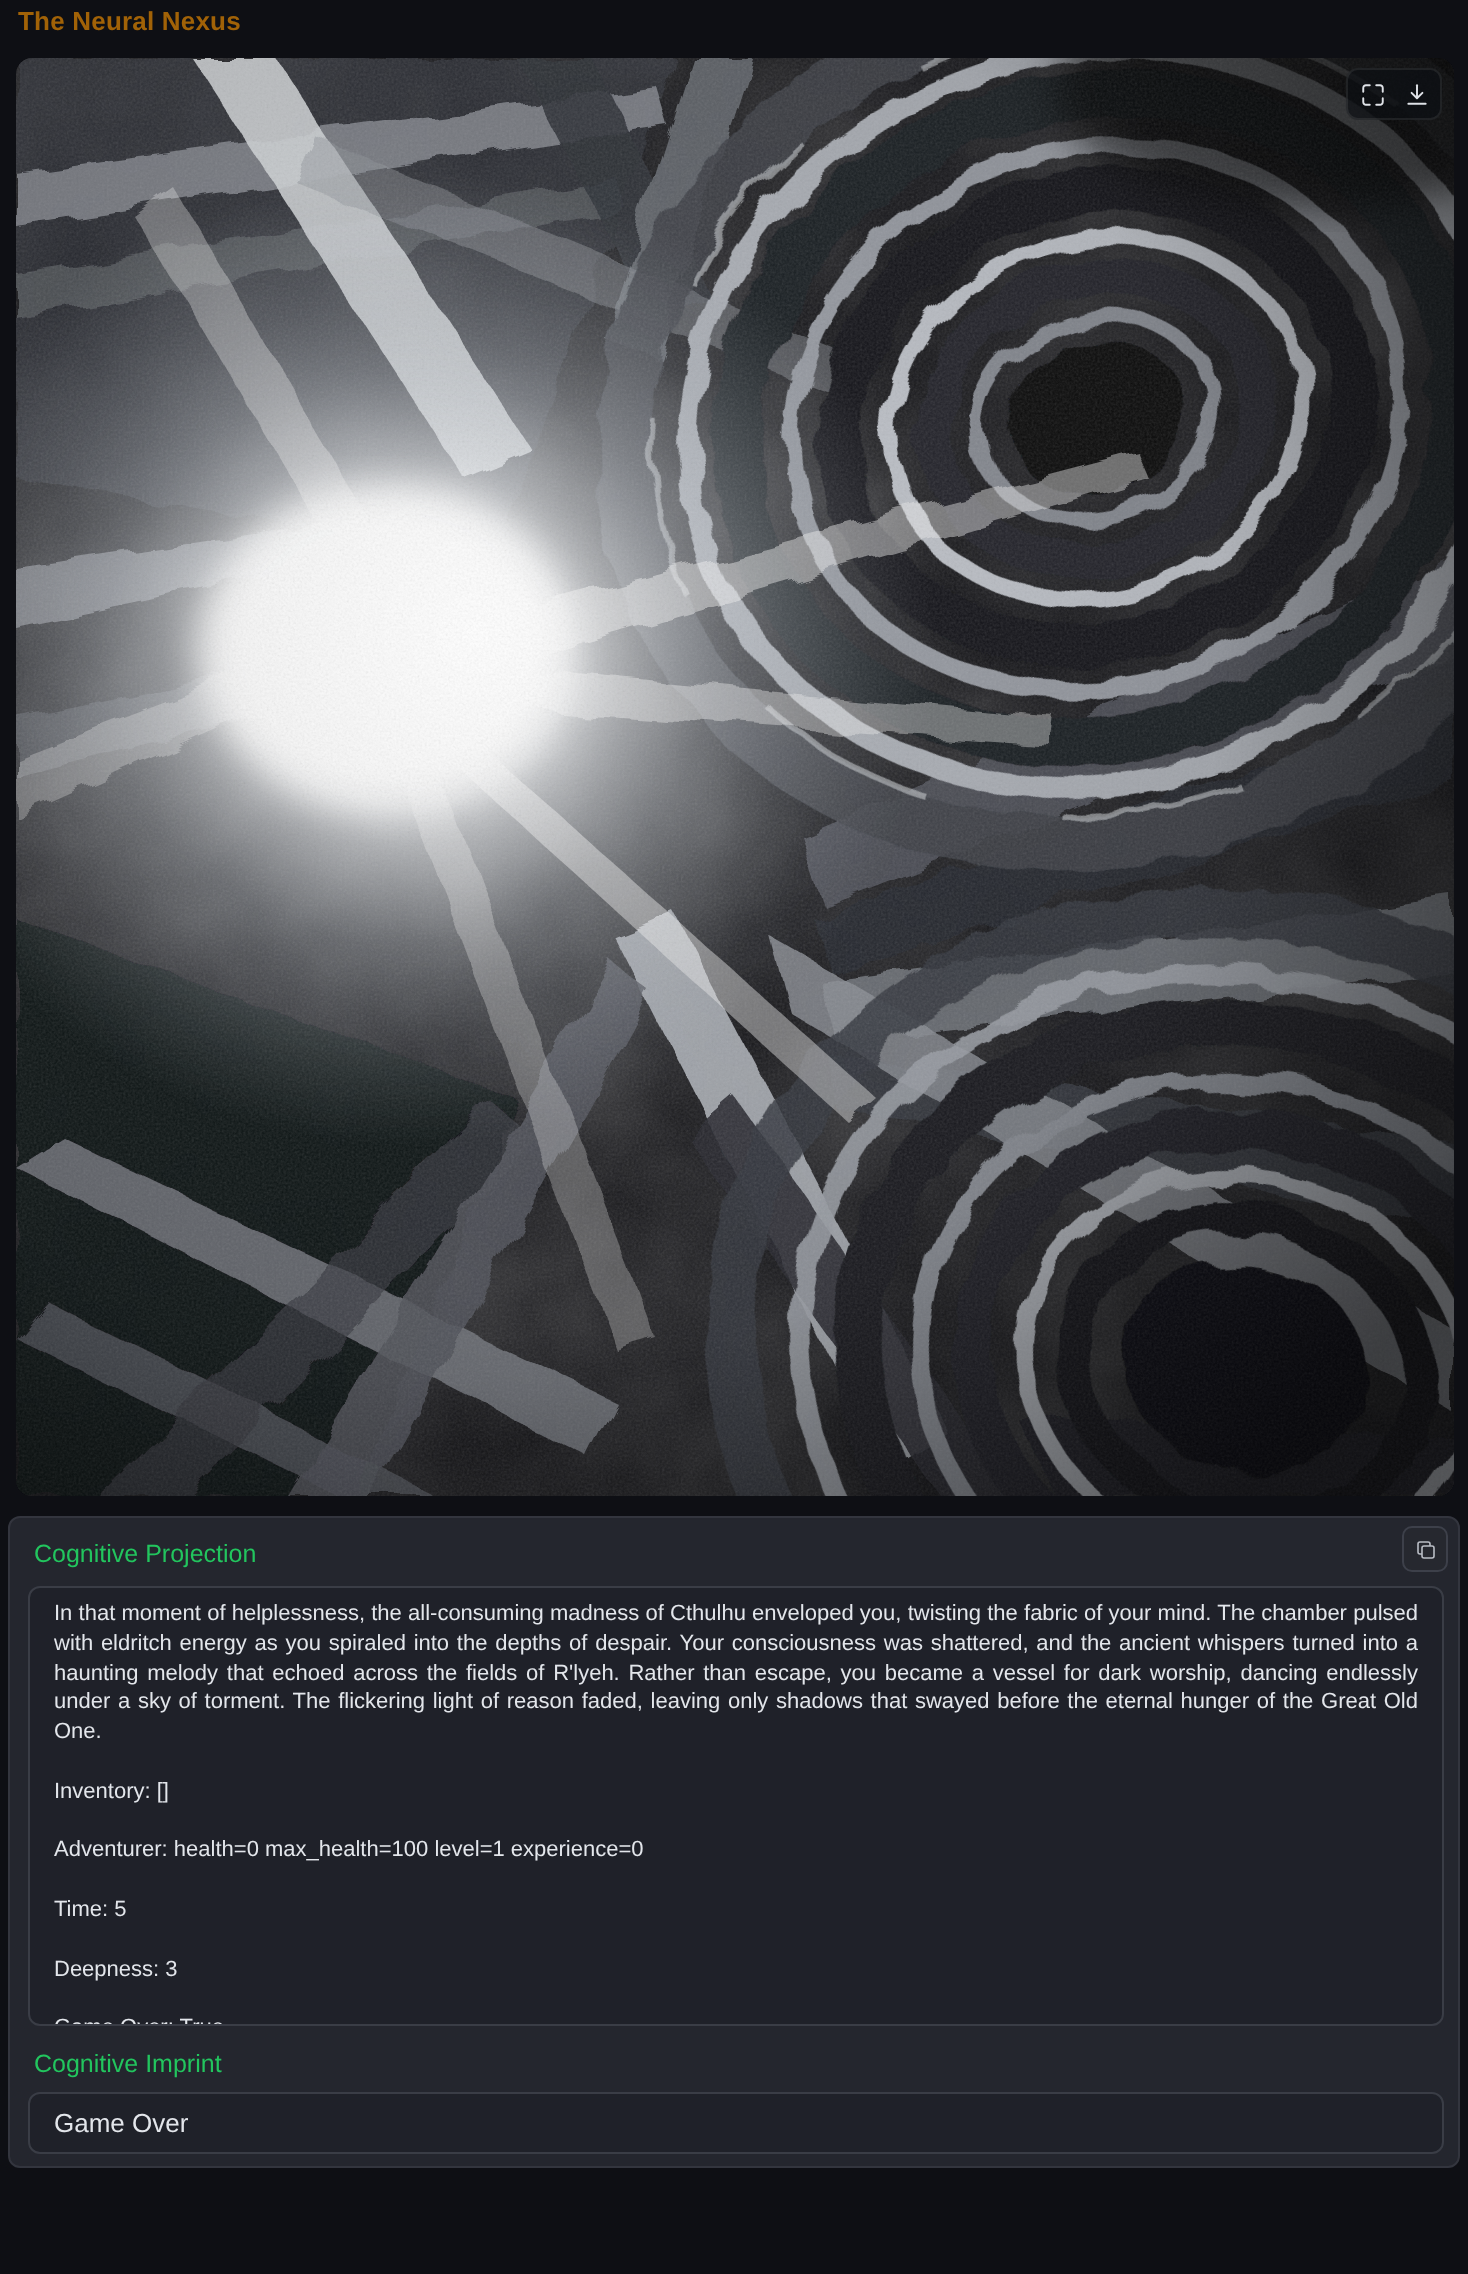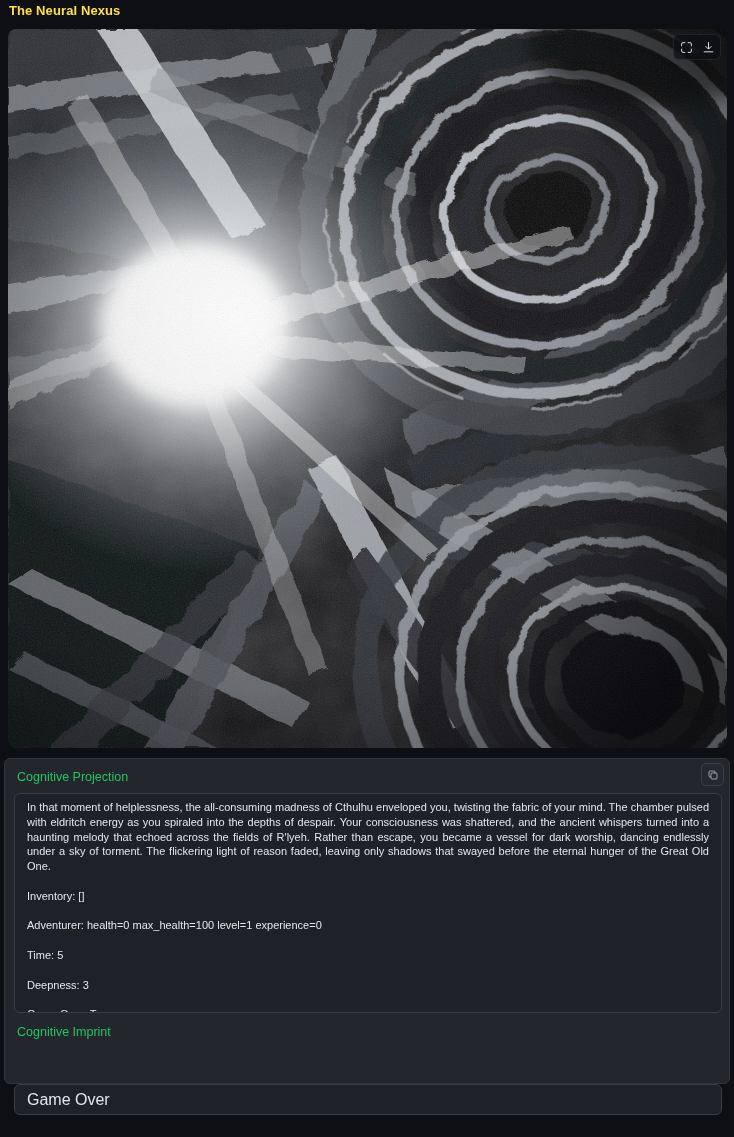--- a/index.html
+++ b/index.html
@@ -6,21 +6,21 @@
   html, body {
     width: 734px; height: 1137px;
     background: #0e0f14;
     font-family: "Liberation Sans", "DejaVu Sans", sans-serif;
     overflow: hidden;
   }
   .app { position: relative; width: 734px; height: 1137px; }
 
   .page-title {
     position: absolute; left: 9px; top: 3px;
-    font-size: 13px; font-weight: 600; color: #fde047;
+    font-size: 13px; font-weight: 600; color: #a16207;
     letter-spacing: 0.1px;
   }
 
   
   .image-block {
     position: absolute; left: 8px; top: 29px;
     width: 719px; height: 719px;
     border-radius: 8px; overflow: hidden;
     background: #0a0a0d;
   }
@@ -75,24 +75,23 @@
     overflow: hidden;
     cursor: text;
   }
   .textbox {
     position: absolute; left: 9px; top: 287px;
     width: 708px; height: 31px;
     background: #1f2129;
     border: 1px solid #3a3d46;
     border-radius: 6px;
     padding: 0 12px;
-    font-size: 16px; color: #e3e6eb;
+    font-size: 13px; color: #e3e6eb;
     font-family: "Liberation Sans", "DejaVu Sans", sans-serif;
     outline: none;
-    margin-top: 38px;
   }
 
   
   .primary-btn {
     position: absolute; left: 8px; top: 1097px;
     width: 718px; height: 32px;
     background: linear-gradient(#575963, #51535c);
     border: 1px solid #45474f;
     border-radius: 8px;
     color: #f5f6f8; font-size: 14px; font-weight: 600;

